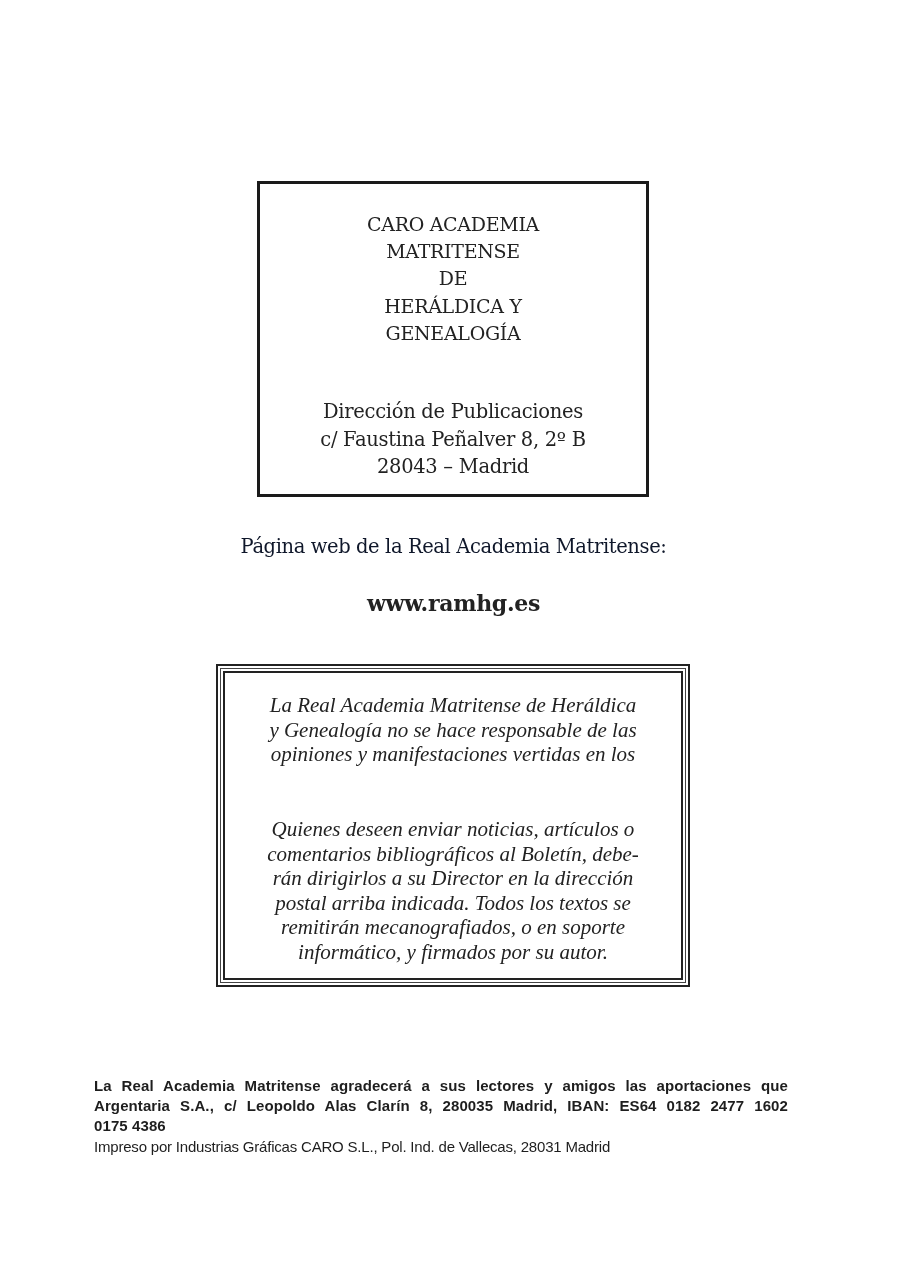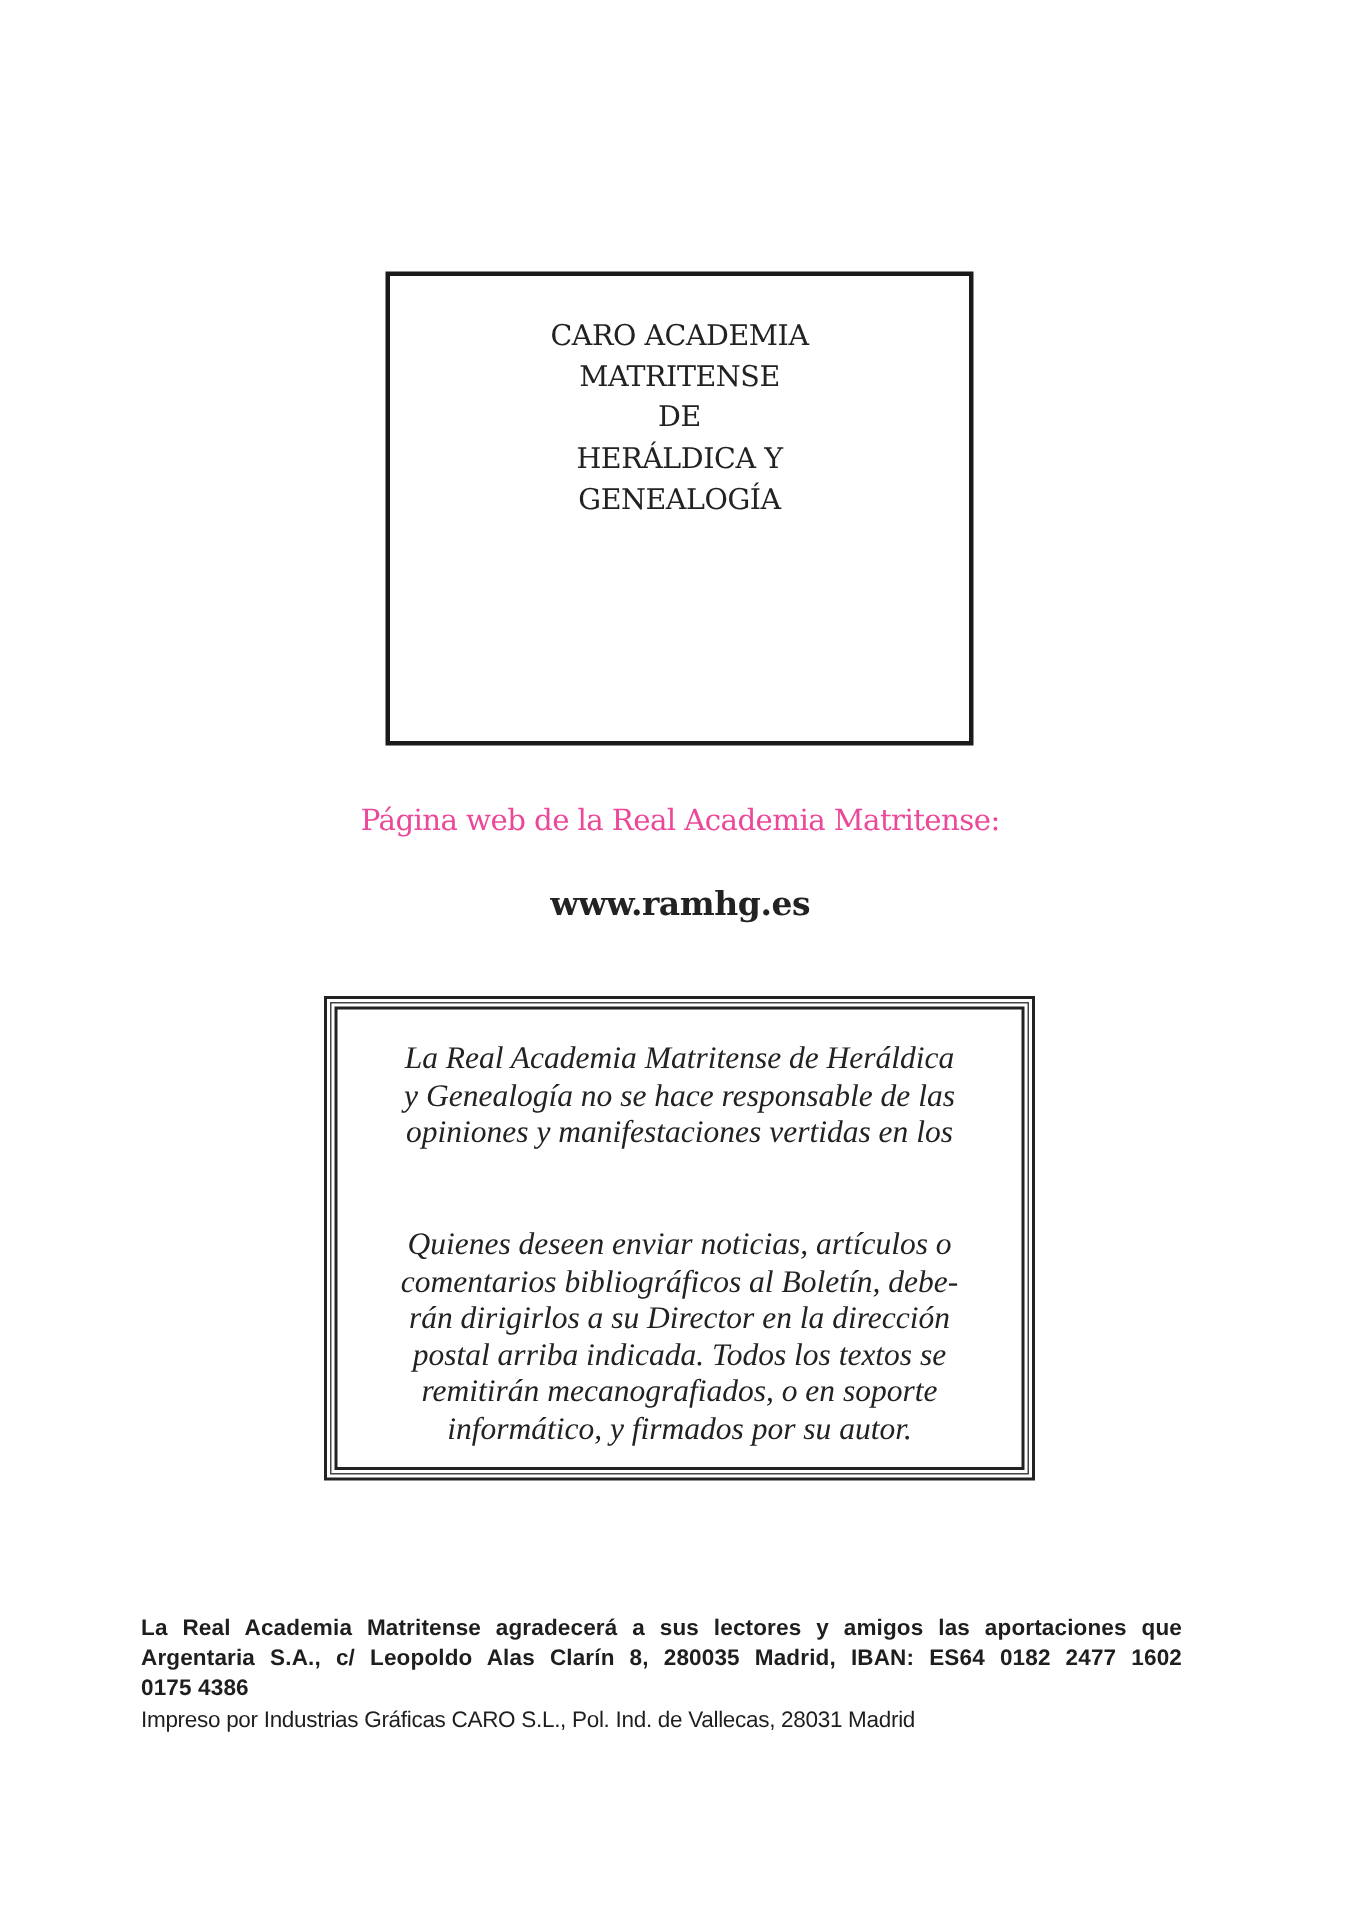--- a/index.html
+++ b/index.html
@@ -45,21 +45,21 @@
     .address div { white-space: nowrap; }
 
     .web-label {
       position: absolute;
       left: 0; width: 907px;
       top: 535px;
       text-align: center;
       font-family: "DejaVu Serif", "Liberation Serif", serif;
       font-size: 19.5px;
       letter-spacing: -0.4px;
-      color: #ec4899;
+      color: #0f172a;
       white-space: nowrap;
     }
     .web-url {
       position: absolute;
       left: 0; width: 907px;
       top: 590px;
       text-align: center;
       font-family: "DejaVu Serif", "Liberation Serif", serif;
       font-size: 22px;
       letter-spacing: -0.3px;
@@ -135,20 +135,25 @@
 <body>
 
 <div class="address-box">
   <div class="org-name">
     <div>CARO ACADEMIA</div>
     <div>MATRITENSE</div>
     <div>DE</div>
     <div>HERÁLDICA Y</div>
     <div>GENEALOGÍA</div>
   </div>
+  <div class="address">
+    <div>Dirección de Publicaciones</div>
+    <div>c/ Faustina Peñalver 8, 2º B</div>
+    <div>28043 – Madrid</div>
+  </div>
 </div>
 
 <div class="web-label">Página web de la Real Academia Matritense:</div>
 <div class="web-url">www.ramhg.es</div>
 
 <div class="disclaimer-box">
   <div class="frame2"></div>
   <div class="frame3"></div>
   <div class="disclaimer-text p1">
     <div>La Real Academia Matritense de Heráldica</div>

